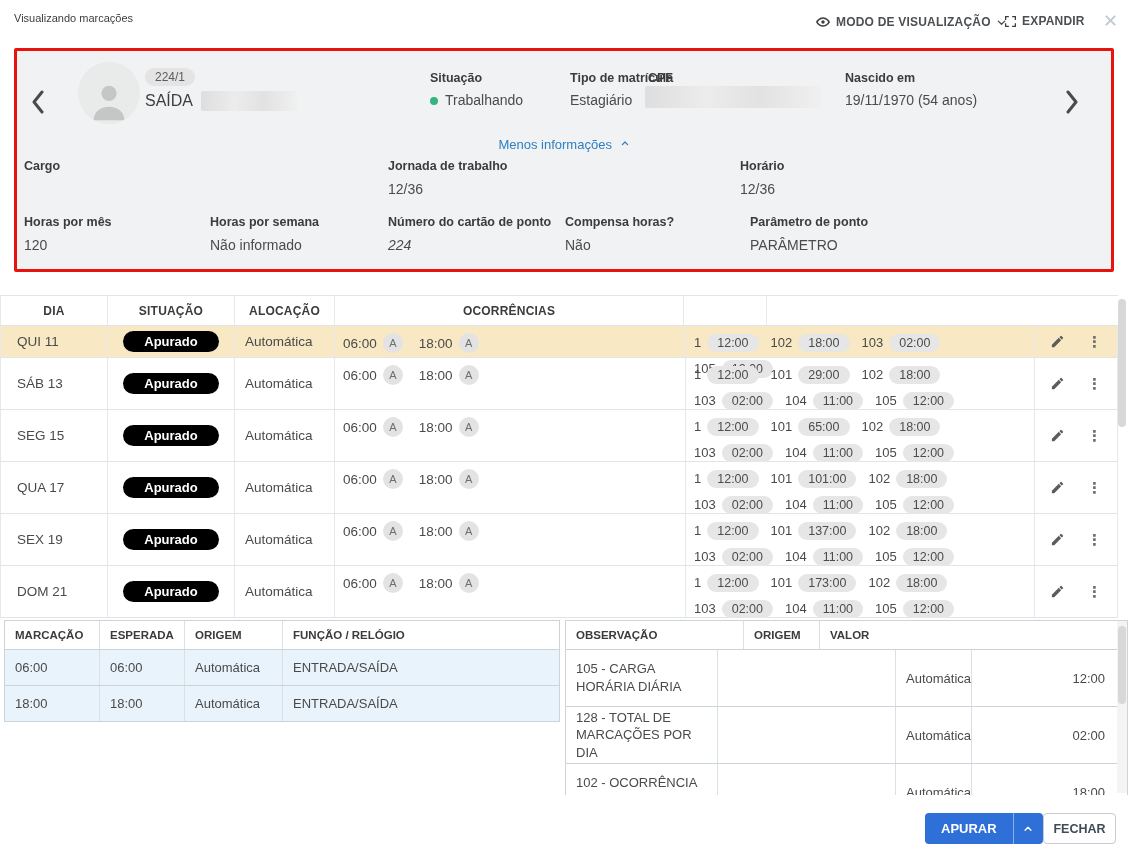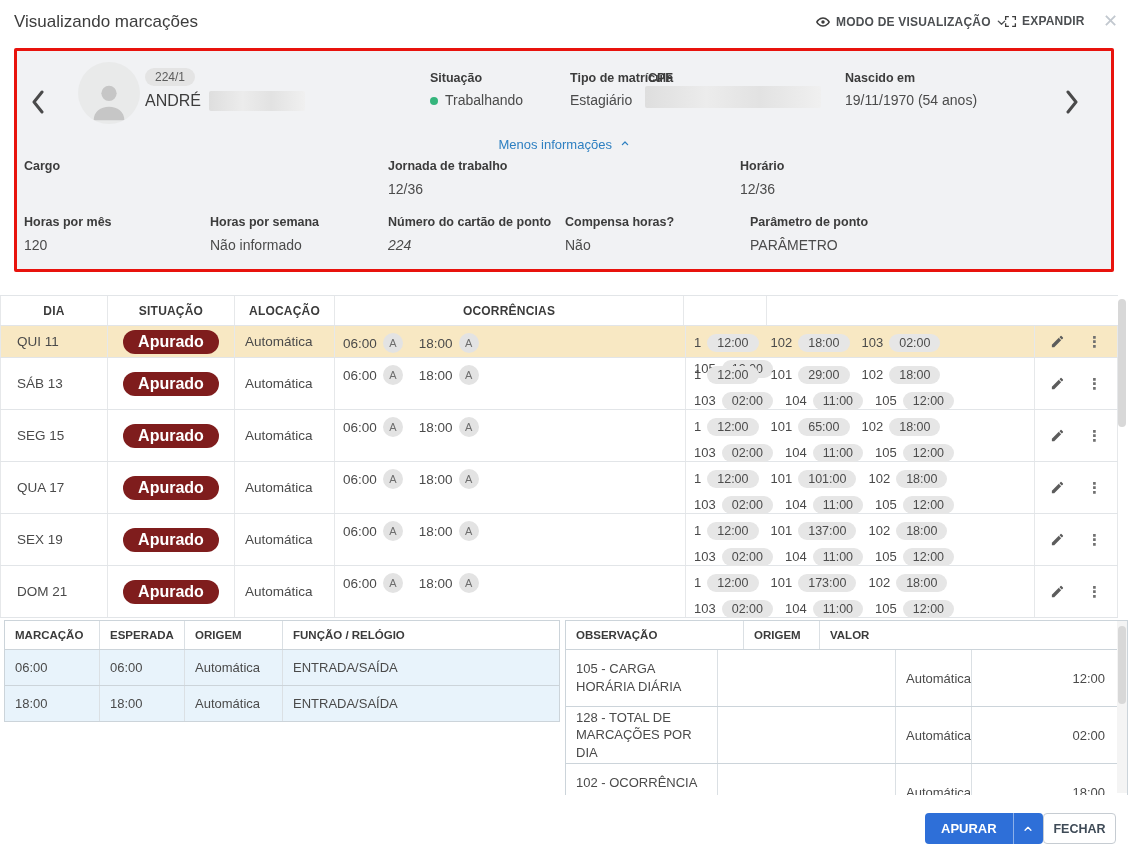--- a/index.html
+++ b/index.html
@@ -1,21 +1,21 @@
 <!DOCTYPE html>
 <html><head>
 <meta charset="utf-8">
 <style>
   * { margin:0; padding:0; box-sizing:border-box; }
   html,body { width:1128px; height:852px; background:#fff;
     font-family:"Liberation Sans","DejaVu Sans",sans-serif; color:#4a4a4a; overflow:hidden; }
   .stage { position:relative; width:1128px; height:852px; background:#fff; }
 
   
-  .title { position:absolute; left:14px; top:12px; font-size:17px; color:#3d3d3d; }
+  .title { position:absolute; left:14px; top:12px; font-size:11px; color:#3d3d3d; }
   .topctl { position:absolute; top:14px; display:flex; align-items:center; gap:5px;
     font-size:12px; font-weight:700; color:#4c4f52; letter-spacing:.2px; cursor:pointer; }
   #viewmode { left:815px; }
   #expandbtn { left:1004px; }
   .closex { position:absolute; left:1103px; top:10px; font-size:18px; color:#c2c8cf; cursor:pointer; }
   .icn { display:inline-flex; align-items:center; }
 
   
   .card { position:absolute; left:14px; top:48px; width:1100px; height:224px;
     background:#f1f2f4; border:3px solid #e8130d; border-radius:2px; }
@@ -49,21 +49,21 @@
   .trow.selected { background:#f8e8c3; }
   .trow.selected { height:32px; }
   .tc { border-right:1px solid #e6e8ea; display:flex; }
   .tc:first-child { border-left:1px solid #e6e8ea; }
   .c-dia  { width:108px; align-items:center; padding-left:16px; font-size:13.5px; color:#4a4a4a; }
   .c-sit  { width:127px; align-items:center; justify-content:center; }
   .c-alo  { width:100px; align-items:center; padding-left:10px; font-size:13.5px; }
   .c-mar  { width:351px; align-items:flex-start; padding:7px 0 0 8px; gap:16px; }
   .c-occ  { width:349px; align-items:flex-start; padding:6px 6px 0 8px; flex-wrap:wrap; row-gap:5px; column-gap:12px; align-content:flex-start; }
   .c-act  { width:83px; align-items:center; justify-content:center; gap:22px; }
-  .badge-apurado { background:#7f1d1d; color:#fff; font-size:16px; font-weight:700;
+  .badge-apurado { background:#000000; color:#fff; font-size:13px; font-weight:700;
     padding:3px 0; width:96px; text-align:center; border-radius:12px; }
   .mgroup { display:inline-flex; align-items:center; gap:6px; font-size:13.5px; color:#4a4a4a; }
   .acirc { width:20px; height:20px; border-radius:50%; background:#e3e3e3; color:#6e6e6e;
     font-size:11px; display:inline-flex; align-items:center; justify-content:center; }
   .ogroup { display:inline-flex; align-items:center; gap:6px; height:21px; }
   .ocode { font-size:13px; color:#4a4a4a; }
   .opill { background:#e6e6e6; color:#4c4c4c; font-size:12.5px; padding:2px 10px; border-radius:11px; }
   .icon-pencil, .icon-kebab { cursor:pointer; display:inline-flex; align-items:center; }
   .icon-kebab { color:#6f6f6f; font-size:15px; font-weight:700; }
 
@@ -153,21 +153,21 @@
     </div>
 
     <div class="avatar">
       <svg width="46" height="46" viewBox="0 0 24 24" fill="#c6c6c6">
           <circle cx="12" cy="8" r="4"></circle>
           <path d="M4 22c0-4.4 3.6-7 8-7s8 2.6 8 7z"></path>
         </svg>
     </div>
     <span class="pillbadge">224/1</span>
     <div class="empname">
-      <span>ANDRÉ</span>
+      <span>SAÍDA</span>
       <span class="blur nameblur"></span>
     </div>
 
     <span class="abs lbl" style="left:413px; top:20px;">Situação</span>
     <span class="abs val" style="left:413px; top:41px;"><span class="dot"></span><span>Trabalhando</span></span>
 
     <span class="abs lbl" style="left:553px; top:20px;">Tipo de matrícula</span>
     <span class="abs val" style="left:553px; top:41px;">Estagiário</span>
 
     <span class="abs lbl" style="left:631px; top:20px;">CPF</span>

